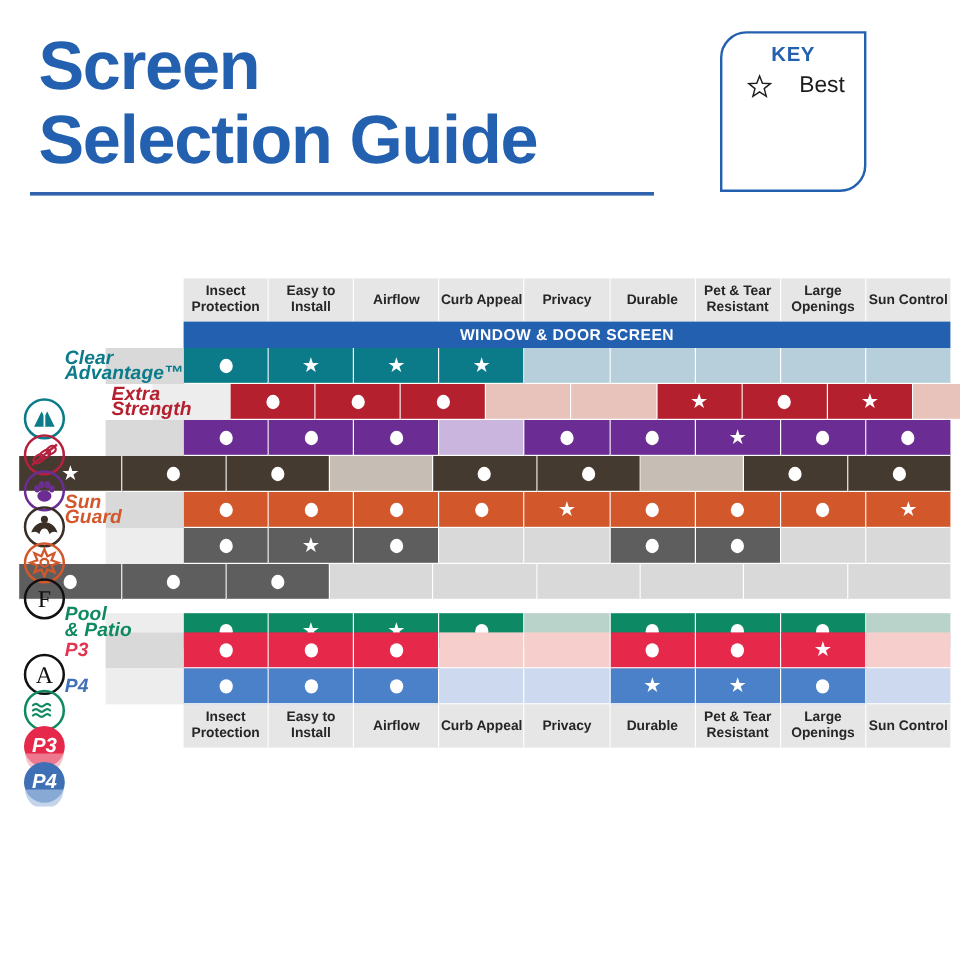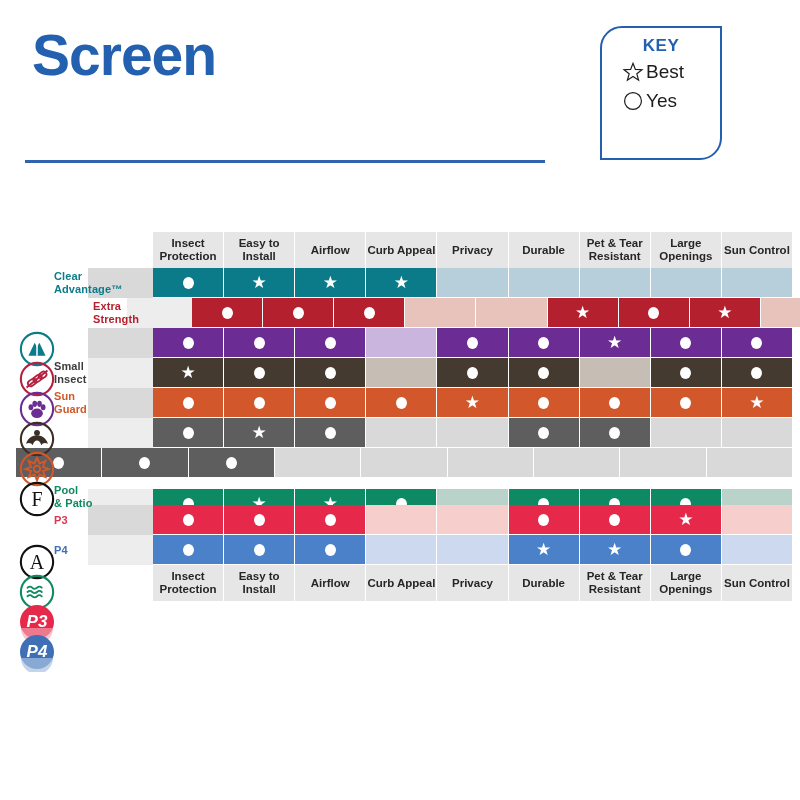--- a/index.html
+++ b/index.html
@@ -22,32 +22,32 @@
     position:absolute;left:600px;top:26px;width:118px;height:130px;
     border:2px solid #2360af;background:#fff;
     border-radius:22px 0 22px 0;
   }
   #key-title{
     text-align:center;color:#2360af;font-weight:bold;font-size:17px;
     letter-spacing:.5px;margin-top:8px;
   }
   .key-row{display:flex;align-items:center;margin:2px 0 0 18px;height:27px;}
   .key-sym{width:26px;display:flex;align-items:center;justify-content:center;}
-  .key-label{font-size:19px;color:#1c1c1c;margin-left:0;}
+  .key-label{font-size:19px;color:#1c1c1c;margin-left:20px;}
   .sq-no{width:17px;height:17px;background:#c0c0c0;display:block;}
   
   #table{position:absolute;left:16px;top:232px;width:800px;}
   .grid-row{display:flex;width:776px;margin-left:0px;}
   .label-cell{
     width:137px;min-width:137px;position:relative;
     display:flex;align-items:center;box-sizing:border-box;
   }
   .label-text{
-    font-size:11px;line-height:13px;font-weight:bold;
-    padding-left:38px;letter-spacing:.1px;
+    font-size:16px;line-height:13px;font-weight:bold;
+    padding-left:38px;letter-spacing:.1px;font-style:italic;
   }
   .cells{display:flex;flex:1;}
   .cell{
     flex:1;display:flex;align-items:center;justify-content:center;
     box-sizing:border-box;border-right:1px solid #ffffff;
     border-bottom:1px solid #ffffff;
   }
   .cell:last-child{border-right:none;}
   .mark-dot{width:11px;height:12px;border-radius:50%;background:#fff;display:block;}
   .mark-star{color:#fff;font-size:17px;line-height:17px;}
@@ -78,62 +78,56 @@
   }
   svg{display:block;}
 </style>
 </head>
 <body>
 
 <div id="header">
 
   <div id="title-block">
     <div class="title-line">Screen</div>
+    <div class="title-line">Selection Guide</div>
   </div>
   <div id="title-rule"></div>
 
   <div id="key-box">
     <div id="key-title">KEY</div>
 
     <div class="key-row">
       <span class="key-sym">
         <svg width="22" height="22" viewBox="0 0 24 24">
           <polygon points="12,2.5 14.6,9.2 21.8,9.5 16.2,14 18.1,21 12,17 5.9,21 7.8,14 2.2,9.5 9.4,9.2" fill="none" stroke="#1c1c1c" stroke-width="1.3"></polygon>
         </svg>
       </span>
       <span class="key-label">Best</span>
     </div>
 
-    <div class="key-row">
-      <span class="key-sym">
-        <svg width="22" height="22" viewBox="0 0 24 24">
-          <circle cx="12" cy="12" r="9.2" fill="none" stroke="#1c1c1c" stroke-width="1.3"></circle>
-        </svg>
-      </span>
-      <span class="key-label">Yes</span>
-    </div>
 
   </div>
 </div>
 
 <div id="table">
     <div class="colhead-row">
       <div class="colhead-spacer"></div>
       <div class="colhead">Insect Protection</div>
       <div class="colhead">Easy to Install</div>
       <div class="colhead">Airflow</div>
       <div class="colhead">Curb Appeal</div>
       <div class="colhead">Privacy</div>
       <div class="colhead">Durable</div>
       <div class="colhead">Pet &amp; Tear Resistant</div>
       <div class="colhead">Large Openings</div>
       <div class="colhead">Sun Control</div>
     </div>
     <div class="banner-row">
       <div class="banner-spacer"></div>
+      <div class="banner">WINDOW &amp; DOOR SCREEN</div>
     </div>
     <div class="grid-row" style="height: 30px;">
       <div class="label-cell">
         <div class="band-shade" style="background: rgb(217, 217, 217);"></div>
         <div class="label-text" style="color: rgb(11, 123, 138); position: relative; z-index: 3;">Clear<br>Advantage™</div>
       </div>
       <div class="cells">
         <div class="cell" style="background: rgb(11, 123, 138); height: 30px;">
           <span class="mark-dot"></span>
         </div>
@@ -208,24 +202,20 @@
         </div>
         <div class="cell" style="background: rgb(107, 45, 147); height: 30px;">
           <span class="mark-dot"></span>
         </div>
         <div class="cell" style="background: rgb(107, 45, 147); height: 30px;">
           <span class="mark-dot"></span>
         </div>
       </div>
     </div>
     <div class="grid-row" style="height: 30px;">
-      <div class="label-cell">
-        <div class="band-shade" style="background: rgb(237, 237, 237);"></div>
-        <div class="label-text" style="color: rgb(60, 60, 60); position: relative; z-index: 3;">Small<br>Insect</div>
-      </div>
       <div class="cells">
         <div class="cell" style="background: rgb(69, 58, 48); height: 30px;">
           <span class="mark-star">★</span>
         </div>
         <div class="cell" style="background: rgb(69, 58, 48); height: 30px;">
           <span class="mark-dot"></span>
         </div>
         <div class="cell" style="background: rgb(69, 58, 48); height: 30px;">
           <span class="mark-dot"></span>
         </div>

